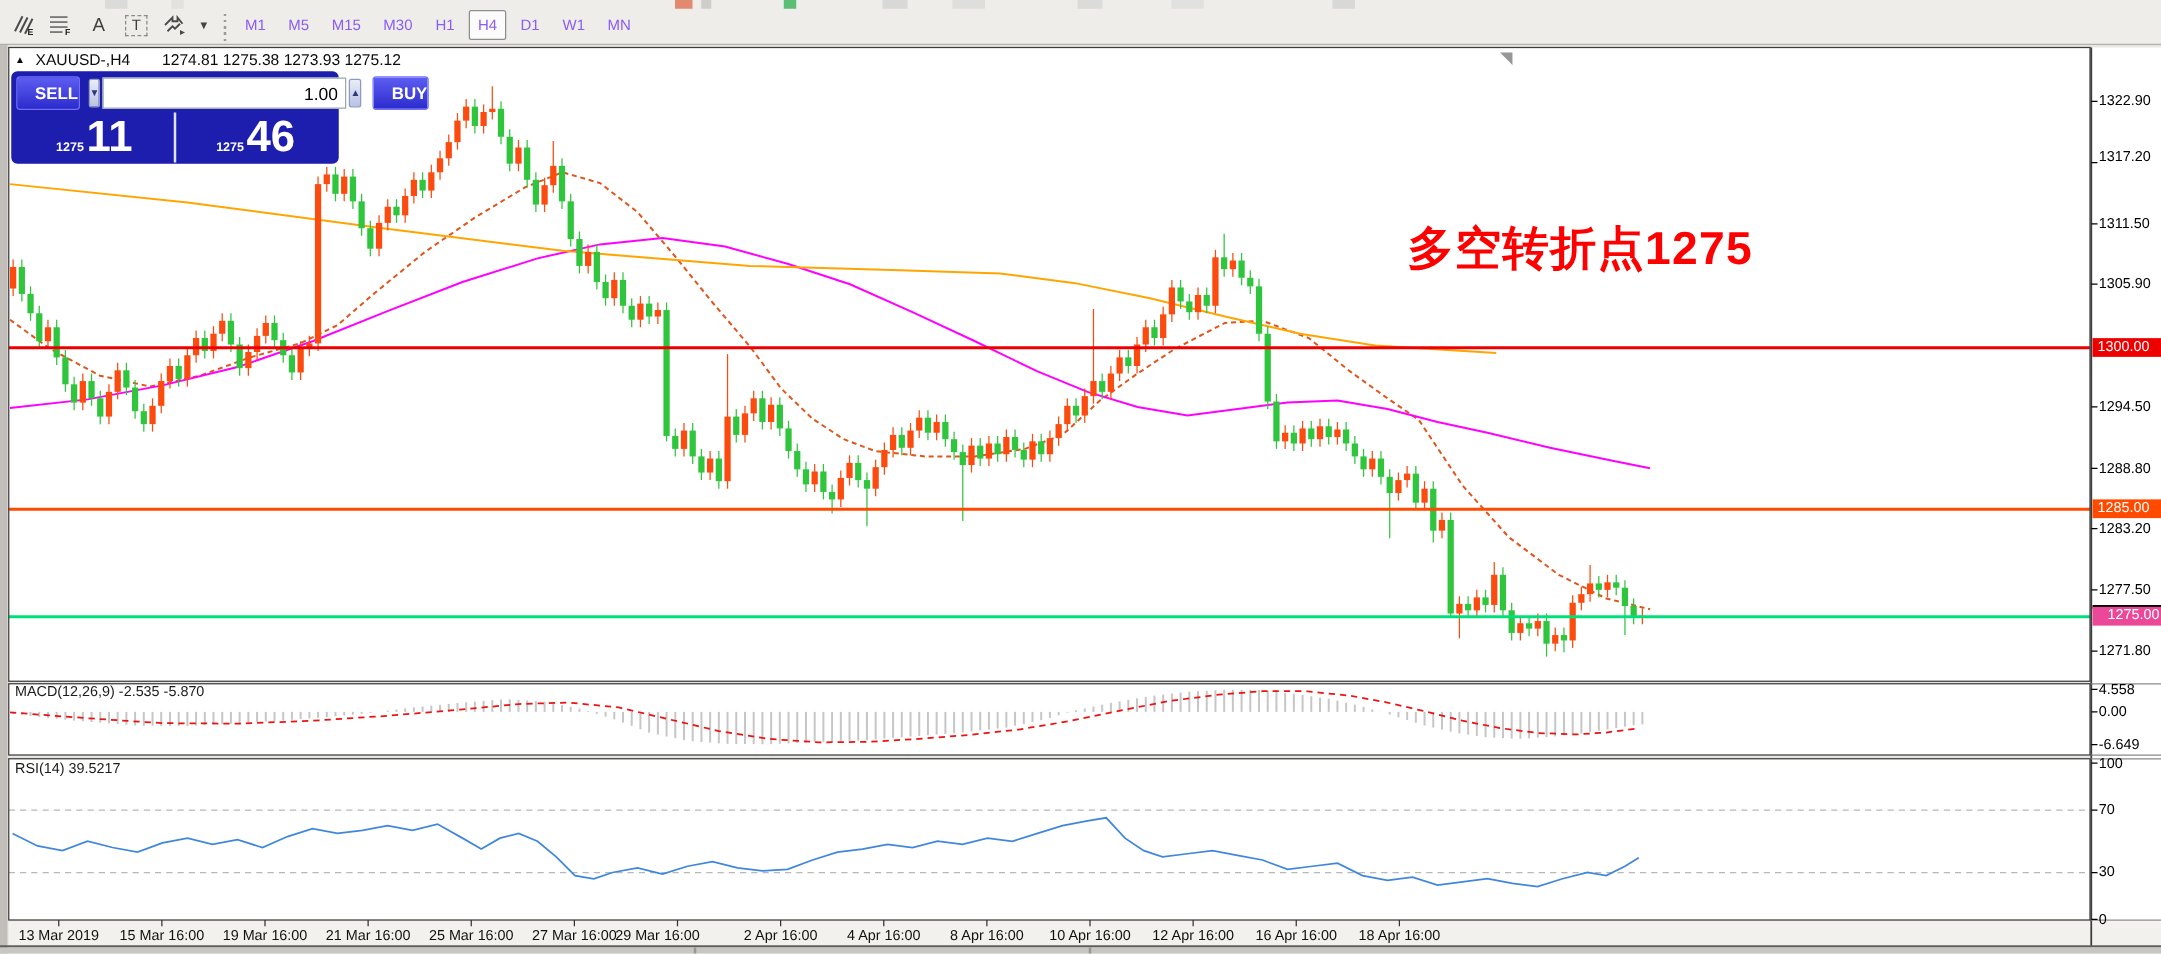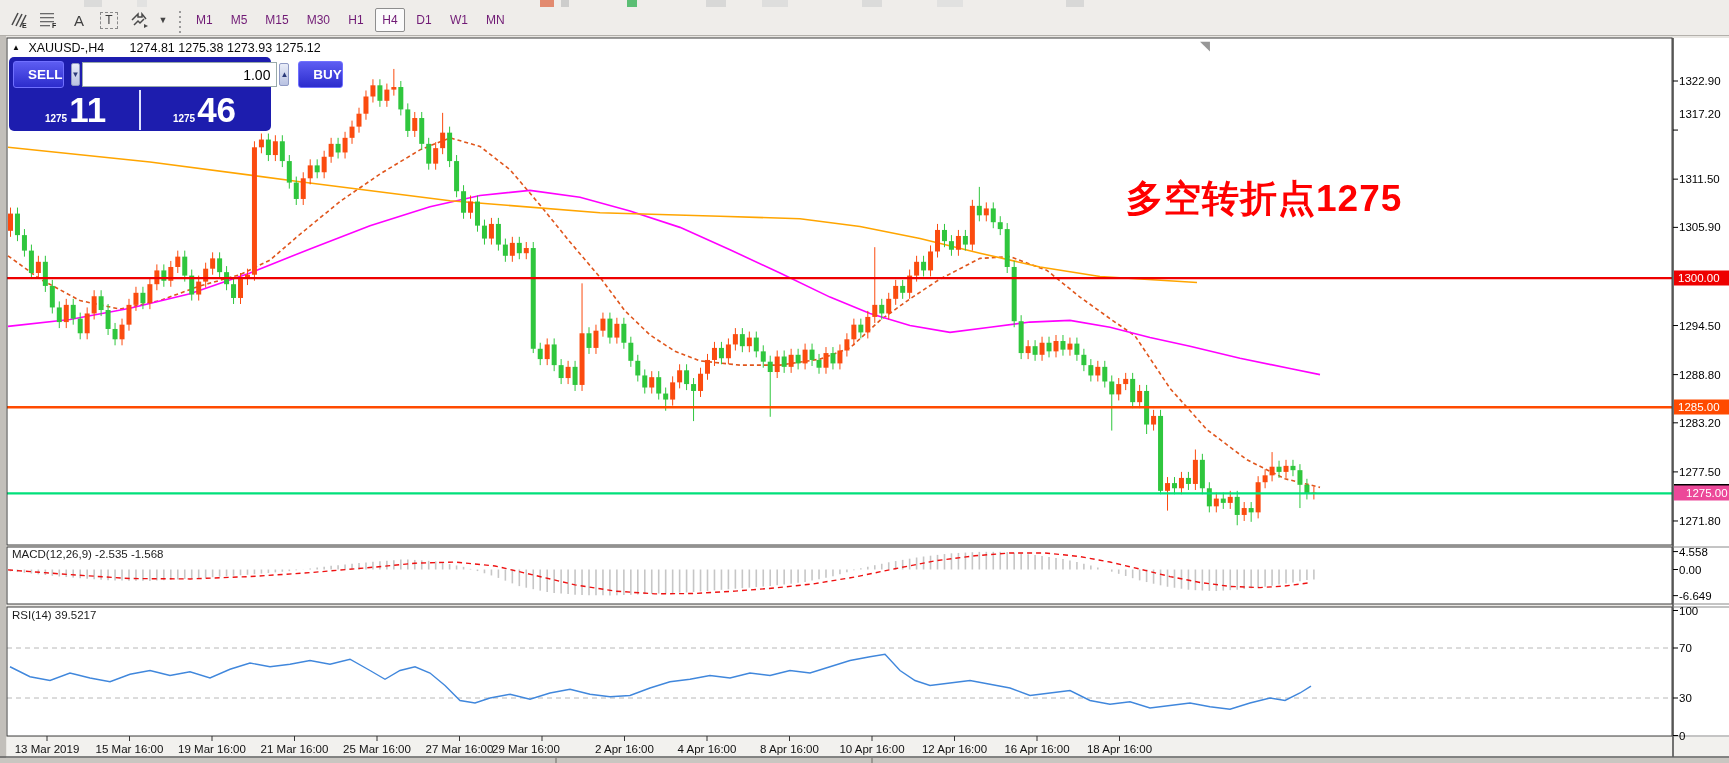--- a/index.html
+++ b/index.html
@@ -22,21 +22,21 @@
   .tbtn svg { display:block; }
   .caret-btn { width:16px; font-size:9px; color:#444; }
   .grip {
     width:7px; height:24px; margin:0 4px;
     background-image:repeating-linear-gradient(#9a9a9a 0 2px, transparent 2px 5px);
     background-size:2px 100%; background-repeat:no-repeat; background-position:center;
   }
   .tf-btn {
     min-width:30px; height:24px; padding:0 6px; margin:0 2px;
     display:flex; align-items:center; justify-content:center;
-    font-size:12px; color:#701a75; border:1px solid transparent; border-radius:2px;
+    font-size:12px; color:#8b5cf6; border:1px solid transparent; border-radius:2px;
   }
   .tf-btn.active { background:#fbfbfb; border:1px solid #8e8e8e; }
   .frag { position:absolute; top:0; height:7px; opacity:.8; }
   
   #plot-svg { position:absolute; left:0; top:0; z-index:2; }
   .overlay { position:absolute; z-index:3; }
   #chart-header { left:12px; top:41px; font-size:12.5px; color:#0b0b0b; white-space:nowrap; }
   #chart-header .tri { font-size:8px; vertical-align:2px; margin-right:5px; }
   #annotation { font-weight:bold; font-size:37px; letter-spacing:1px; line-height:1; white-space:nowrap; }
   .panel-label { font-size:11.5px; color:#1c1c1c; white-space:nowrap; }
@@ -789,28 +789,28 @@
     <div id="tp-divider"></div>
     <div class="tp-half">
       <span class="tp-small">1275</span>
       <span class="tp-big">46</span>
     </div>
   </div>
 </div>
 
 <div class="overlay" id="annotation" style="left: 1126px; top: 180px; color: rgb(255, 0, 0);">多空转折点1275</div>
 
-<div class="overlay panel-label" style="left:12px; top:548px;">MACD(12,26,9) -2.535 -1.568</div>
+<div class="overlay panel-label" style="left:12px; top:548px;">MACD(12,26,9) -2.535 -5.870</div>
 <div class="overlay panel-label" style="left:12px; top:609px;">RSI(14) 39.5217</div>
 
 <div class="overlay" id="scroll-marker">◥</div>
 
 <div class="overlay" id="axis-layer" style="left:0;top:0;">
     <div class="pt" style="top: 81px;">1322.90</div>
-    <div class="pt" style="top: 114px;">1317.20</div>
+    <div class="pt" style="top: 126px;">1317.20</div>
     <div class="pt" style="top: 179.154px;">1311.50</div>
     <div class="pt" style="top: 227.37px;">1305.90</div>
     <div class="pt" style="top: 325.524px;">1294.50</div>
     <div class="pt" style="top: 374.601px;">1288.80</div>
     <div class="pt" style="top: 422.817px;">1283.20</div>
     <div class="pt" style="top: 471.894px;">1277.50</div>
     <div class="pt" style="top: 520.971px;">1271.80</div>
     <div class="pt" style="top: 551.587px;">4.558</div>
     <div class="pt" style="top: 569.5px;">0.00</div>
     <div class="pt" style="top: 595.631px;">-6.649</div>

